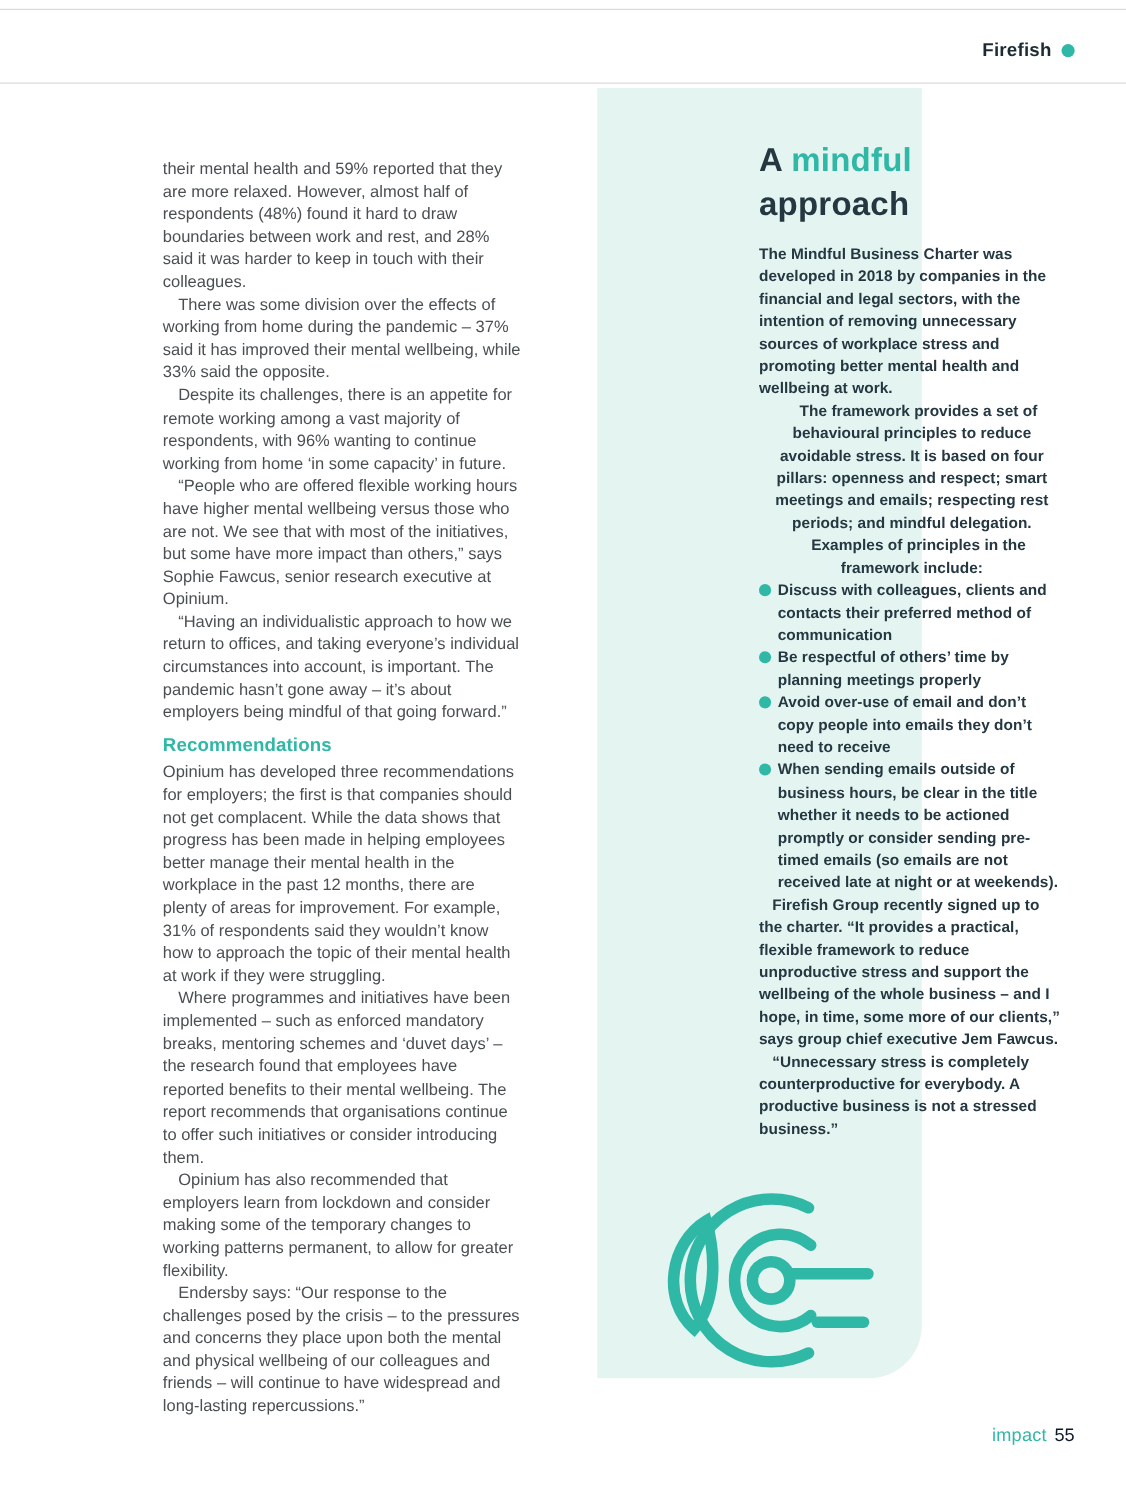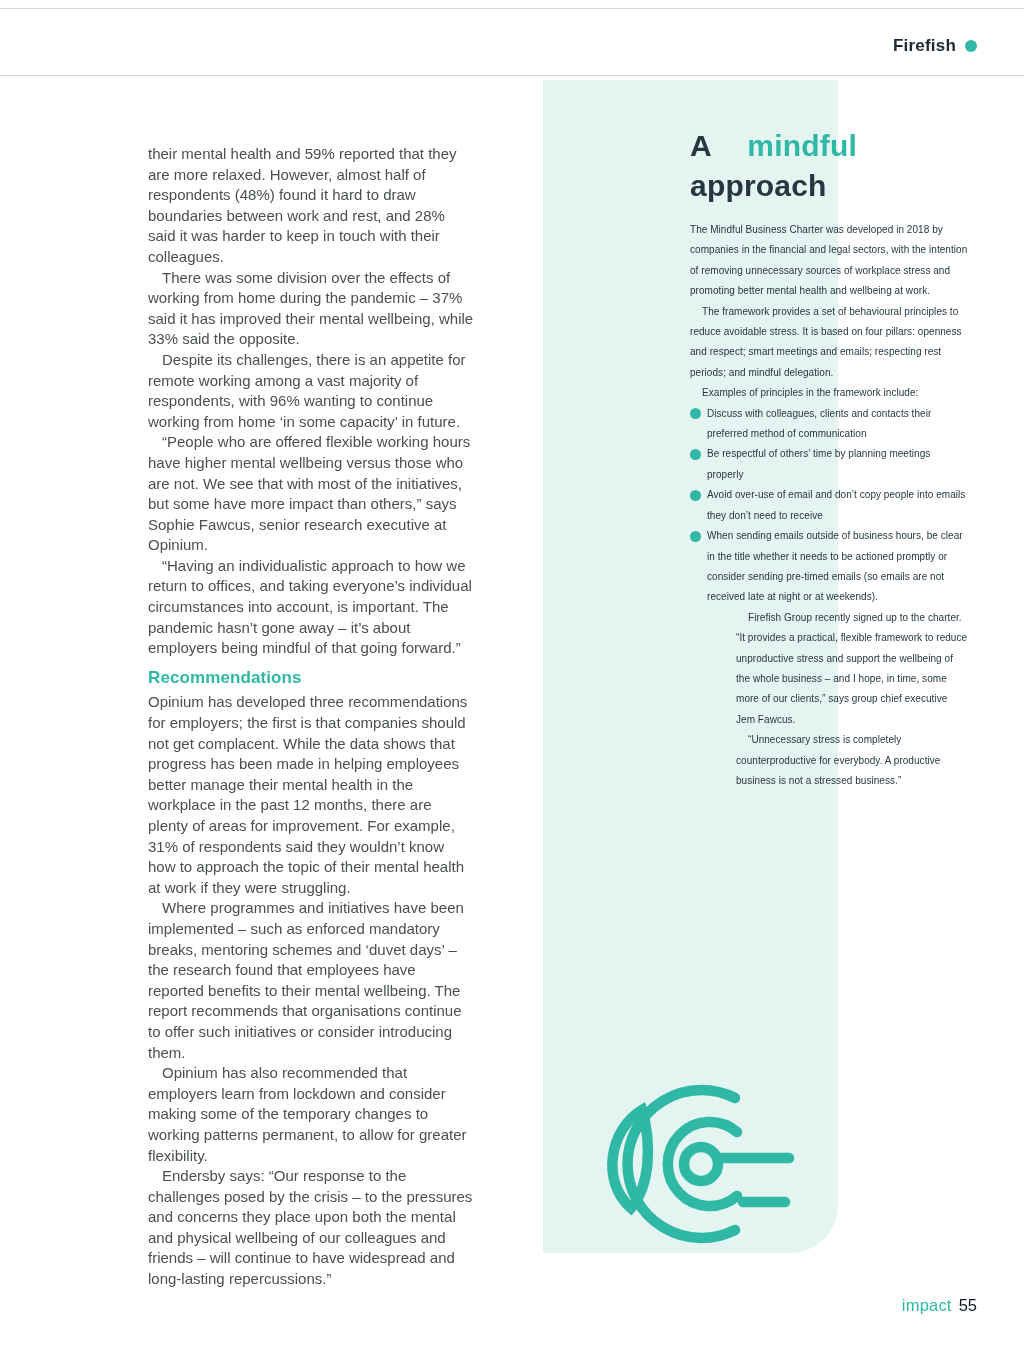--- a/index.html
+++ b/index.html
@@ -44,27 +44,27 @@
   }
 
   .sidebar{
     position:absolute; left:690px; top:126px; width:278px;
     color:var(--sidebar-text);
   }
   .sidebar-title{
     font-size:30px; font-weight:700; line-height:40px;
     color:var(--sidebar-text); margin-bottom:14px; letter-spacing:.2px;
   }
-  .sidebar-title .hl{ color:var(--teal);margin-left:28px; }
+  .sidebar-title .hl{ color:var(--teal); }
   .sidebar-body{
-    font-size:10px; font-weight:400; line-height:20.4px; letter-spacing:.05px;
+    font-size:14px; font-weight:700; line-height:20.4px; letter-spacing:.05px;
   }
   .sidebar-body p{ margin:0; }
-  .sb-intro p + p{ text-indent:12px; }
-  .sb-outro p{ text-indent:12px;margin-left:46px; }
+  .sb-intro p + p{ text-indent:12px;text-align:center; }
+  .sb-outro p{ text-indent:12px; }
 
   .bullets{ list-style:none; }
   .bullets li{ position:relative; padding-left:17px; }
   .bullets .dot{
     position:absolute; left:0; top:4.5px; width:11px; height:11px;
     border-radius:50%; background:var(--teal); display:inline-block;
   }
 
   .logo{ position:absolute; left:585px; top:1062px; }
 

